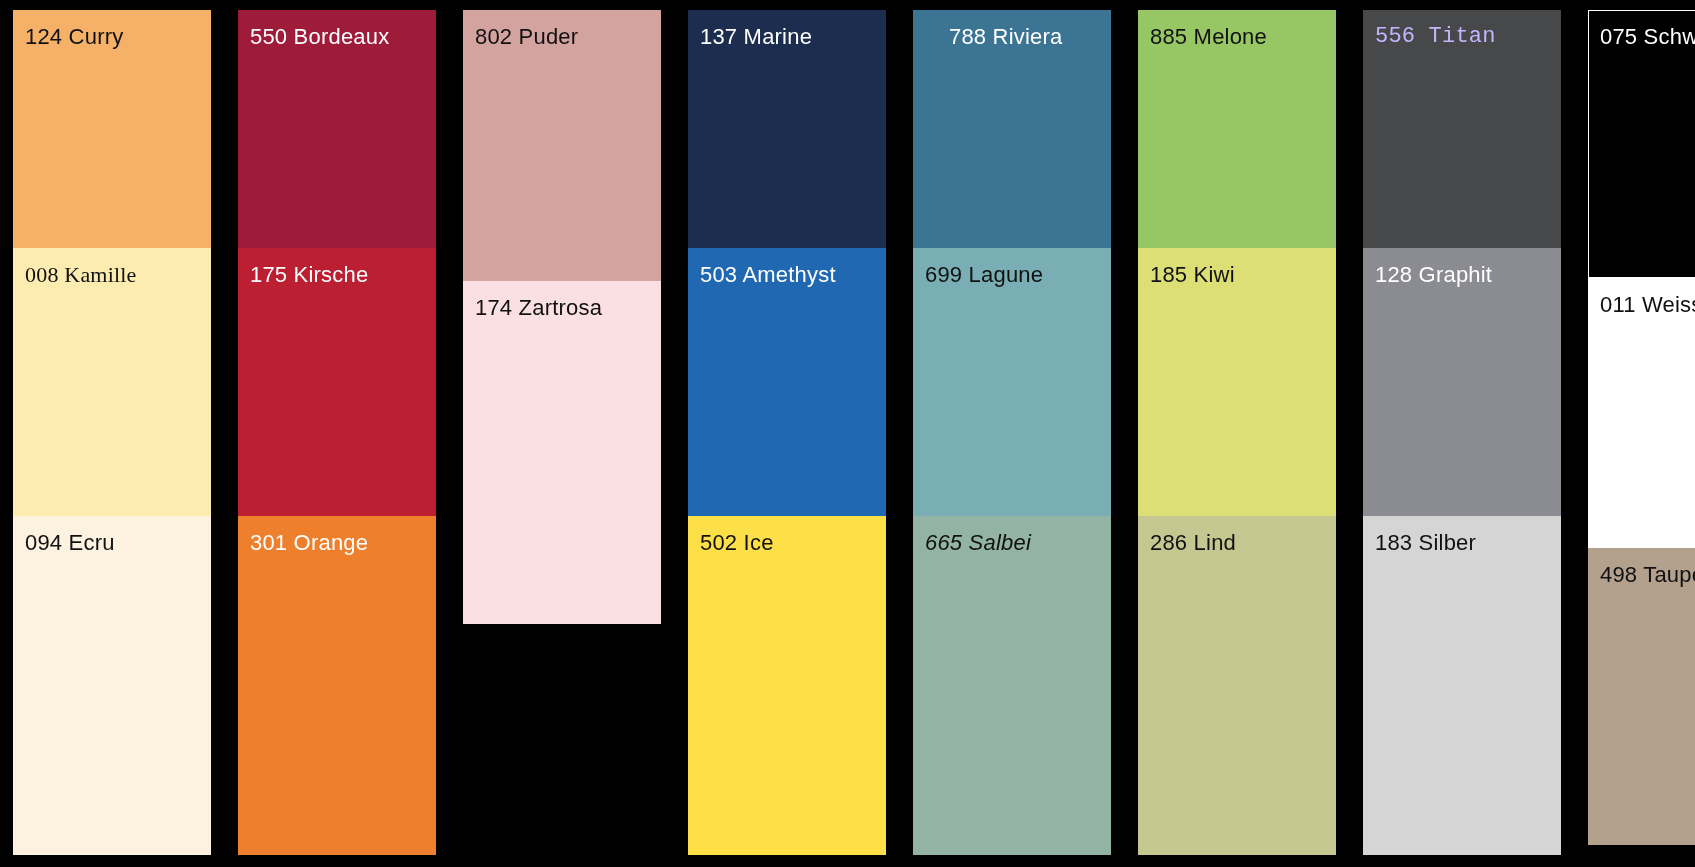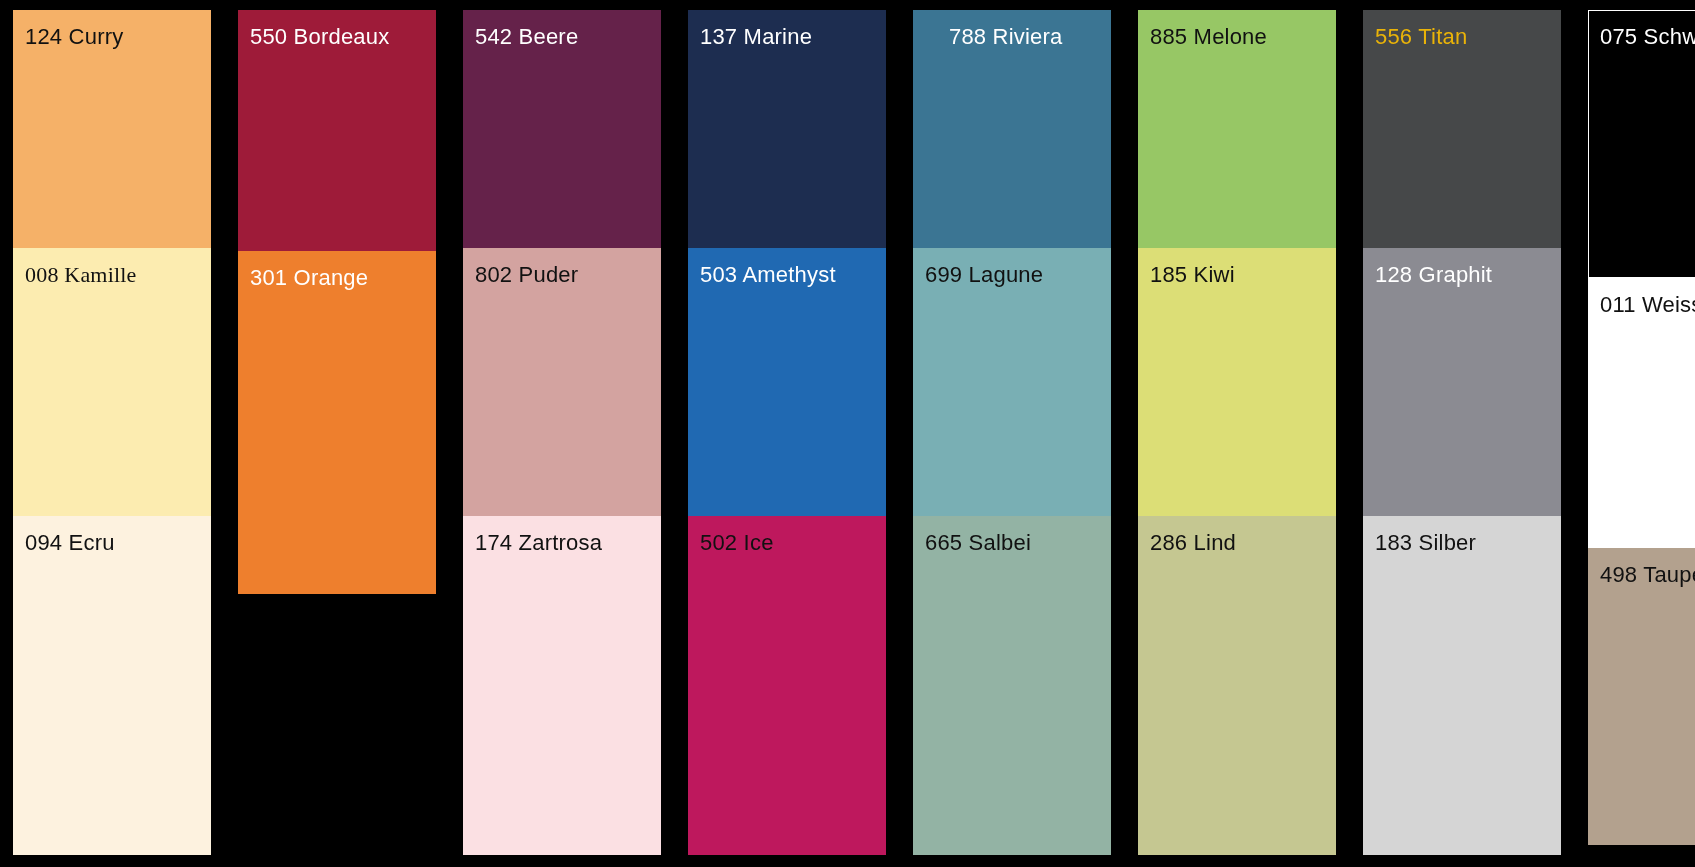--- a/index.html
+++ b/index.html
@@ -85,71 +85,71 @@
         <span class="swatch-label" style="color: rgb(17, 17, 17); font-family: Liberation Serif, serif;">008 Kamille</span>
       </div>
       <div class="swatch row-3" style="background: rgb(253, 242, 223);">
         <span class="swatch-label" style="color: rgb(17, 17, 17);">094 Ecru</span>
       </div>
     </div>
     <div class="palette-column">
       <div class="swatch row-1" style="background: rgb(158, 27, 57);">
         <span class="swatch-label" style="color: rgb(255, 255, 255);">550 Bordeaux</span>
       </div>
+      <div class="swatch row-2" style="background: rgb(188, 31, 50);">
+        <span class="swatch-label" style="color: rgb(255, 255, 255);">175 Kirsche</span>
+      </div>
       <div class="swatch row-3" style="background: rgb(238, 127, 45);">
         <span class="swatch-label" style="color: rgb(255, 255, 255);">301 Orange</span>
       </div>
     </div>
     <div class="palette-column">
-      <div class="swatch row-1" style="background: rgb(101, 34, 74);">
-        <span class="swatch-label" style="color: rgb(255, 255, 255);">542 Beere</span>
-      </div>
       <div class="swatch row-2" style="background: rgb(211, 163, 160);">
         <span class="swatch-label" style="color: rgb(17, 17, 17);">802 Puder</span>
       </div>
       <div class="swatch row-3" style="background: rgb(251, 224, 227);">
         <span class="swatch-label" style="color: rgb(17, 17, 17);">174 Zartrosa</span>
       </div>
     </div>
     <div class="palette-column">
       <div class="swatch row-1" style="background: rgb(29, 45, 80);">
         <span class="swatch-label" style="color: rgb(255, 255, 255);">137 Marine</span>
       </div>
       <div class="swatch row-2" style="background: rgb(32, 105, 178);">
         <span class="swatch-label" style="color: rgb(255, 255, 255);">503 Amethyst</span>
       </div>
-      <div class="swatch row-3" style="background: #be185d; text-decoration: underline;">
+      <div class="swatch row-3" style="background: #fde047; text-decoration: underline;">
         <span class="swatch-label" style="color: rgb(17, 17, 17);">502 Ice</span>
       </div>
     </div>
     <div class="palette-column">
       <div class="swatch row-1" style="background: rgb(59, 117, 147);">
         <span class="swatch-label" style="color: rgb(255, 255, 255); margin-left: 24px;">788 Riviera</span>
       </div>
       <div class="swatch row-2" style="background: rgb(121, 175, 180);">
         <span class="swatch-label" style="color: rgb(17, 17, 17);">699 Lagune</span>
       </div>
       <div class="swatch row-3" style="background: rgb(147, 179, 164);">
-        <span class="swatch-label" style="color: rgb(17, 17, 17);">665 Salbei</span>
+        <span class="swatch-label" style="color: rgb(17, 17, 17); font-style: italic;">665 Salbei</span>
       </div>
     </div>
     <div class="palette-column">
       <div class="swatch row-1" style="background: rgb(151, 199, 101);">
         <span class="swatch-label" style="color: rgb(17, 17, 17);">885 Melone</span>
       </div>
       <div class="swatch row-2" style="background: rgb(220, 222, 118);">
         <span class="swatch-label" style="color: rgb(17, 17, 17);">185 Kiwi</span>
       </div>
       <div class="swatch row-3" style="background: rgb(197, 199, 145);">
         <span class="swatch-label" style="color: rgb(17, 17, 17);">286 Lind</span>
       </div>
     </div>
     <div class="palette-column">
       <div class="swatch row-1" style="background: rgb(70, 72, 73);">
-        <span class="swatch-label" style="color: #eab308;">556 Titan</span>
+        <span class="swatch-label" style="color: #c4b5fd; font-family: Liberation Mono, monospace;">556 Titan</span>
       </div>
       <div class="swatch row-2" style="background: rgb(139, 139, 146);">
         <span class="swatch-label" style="color: rgb(255, 255, 255);">128 Graphit</span>
       </div>
       <div class="swatch row-3" style="background: rgb(213, 213, 213);">
         <span class="swatch-label" style="color: rgb(17, 17, 17);">183 Silber</span>
       </div>
     </div>
     <div class="palette-column narrow">
       <div class="swatch row-1 outlined" style="background: rgb(0, 0, 0);">

